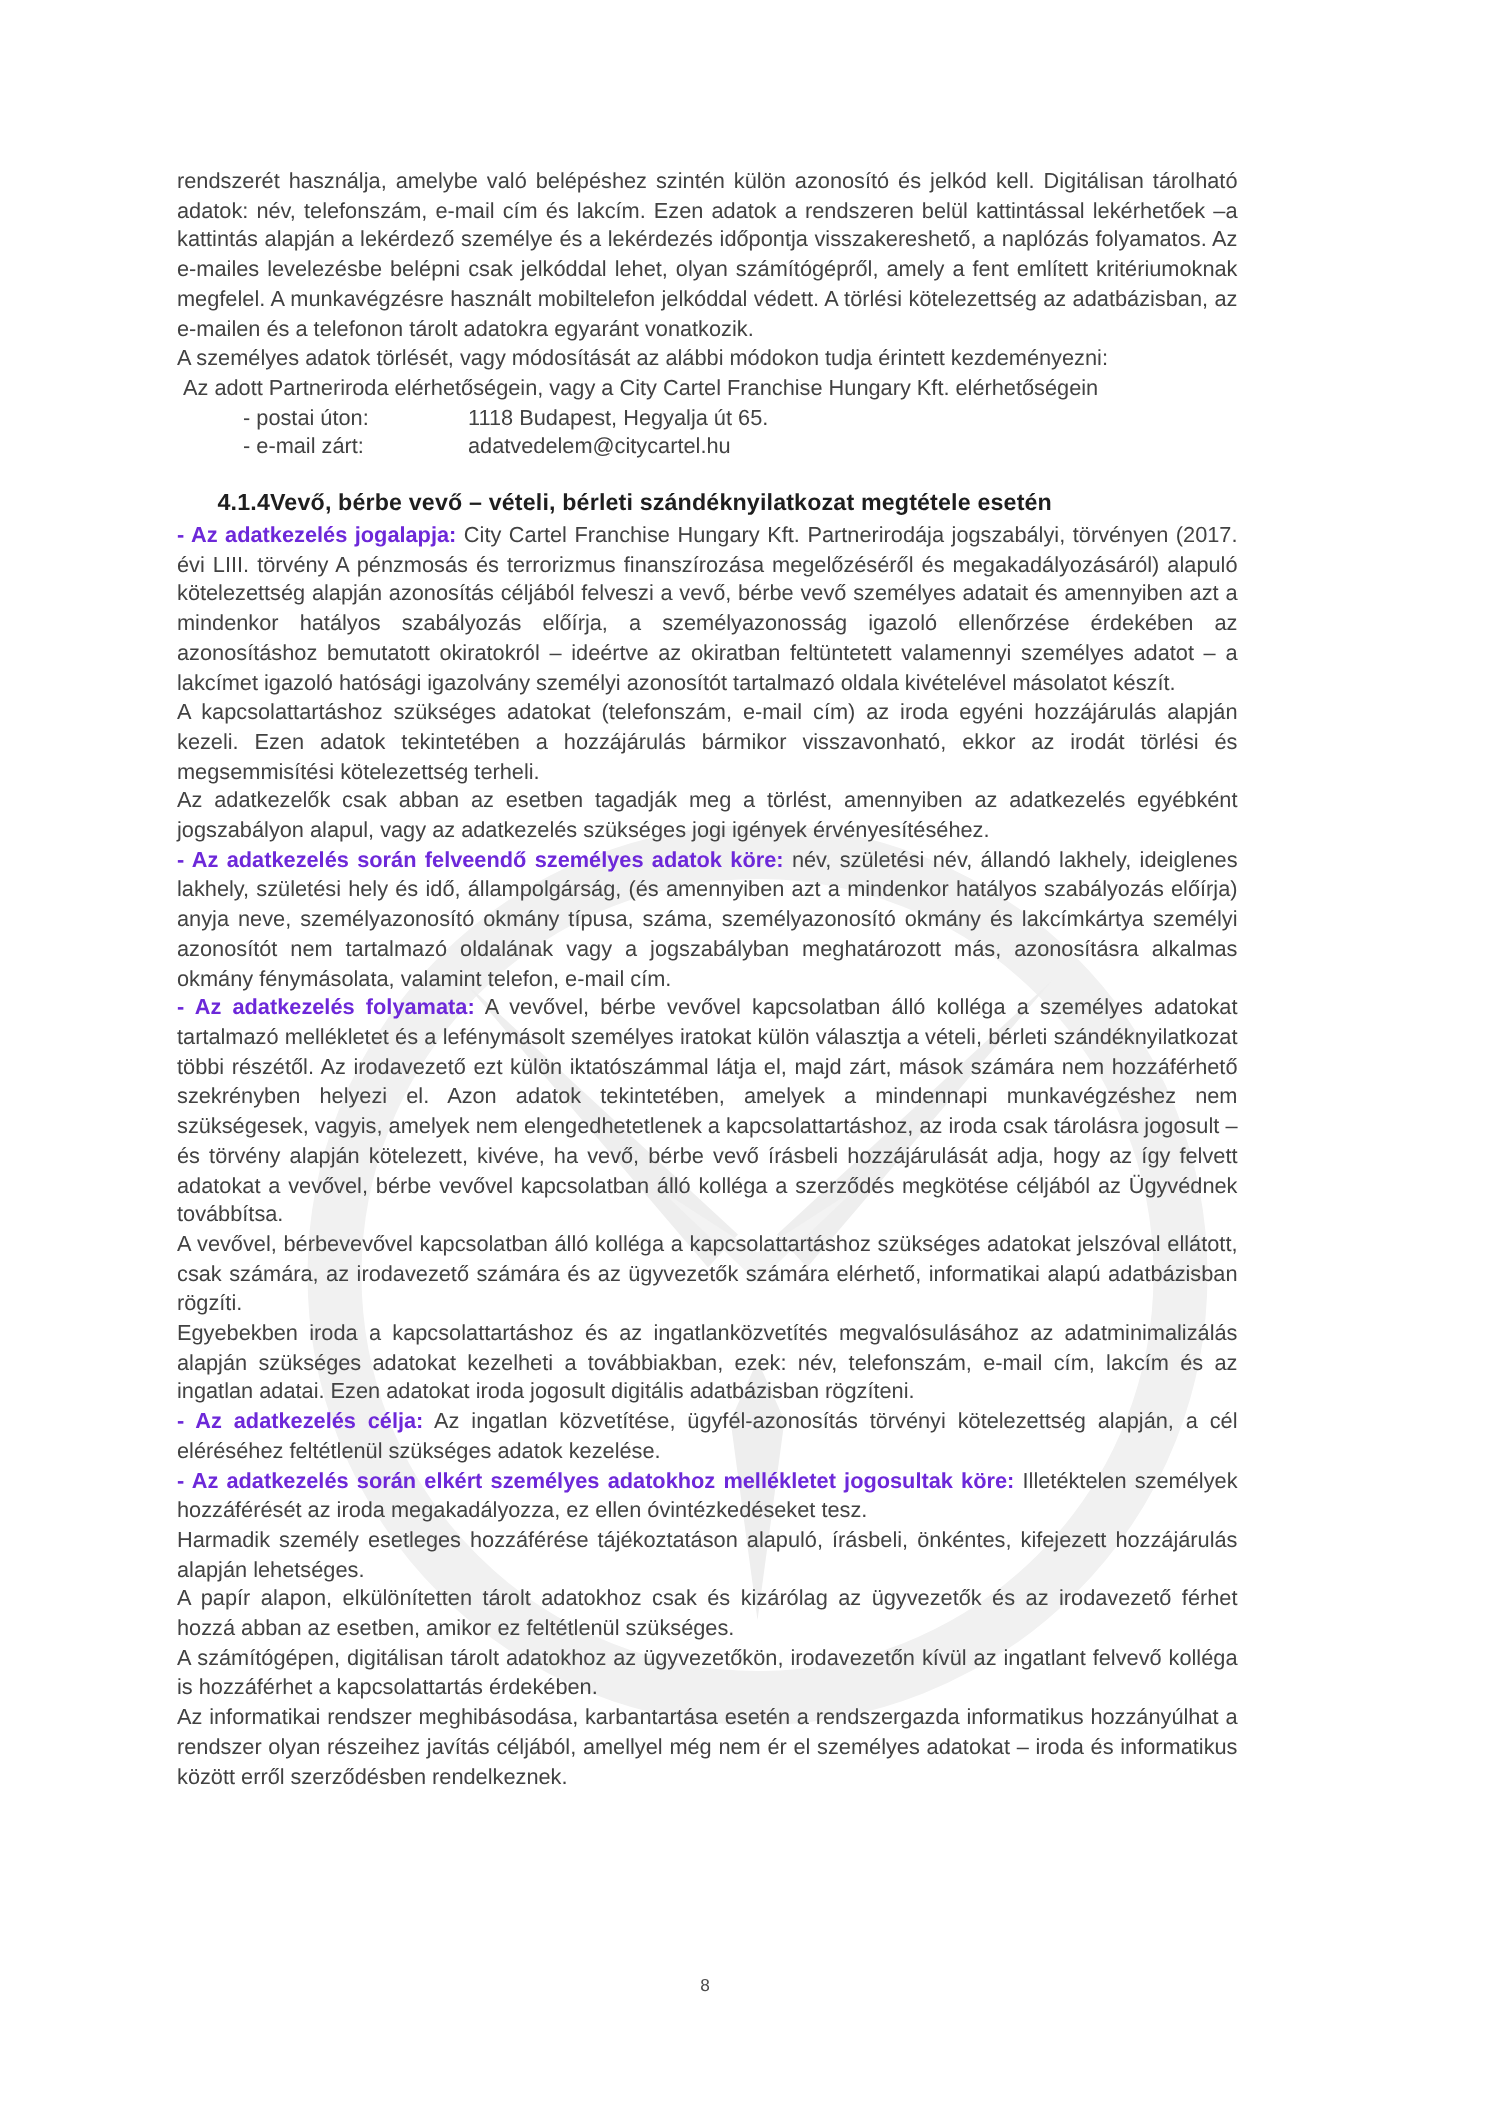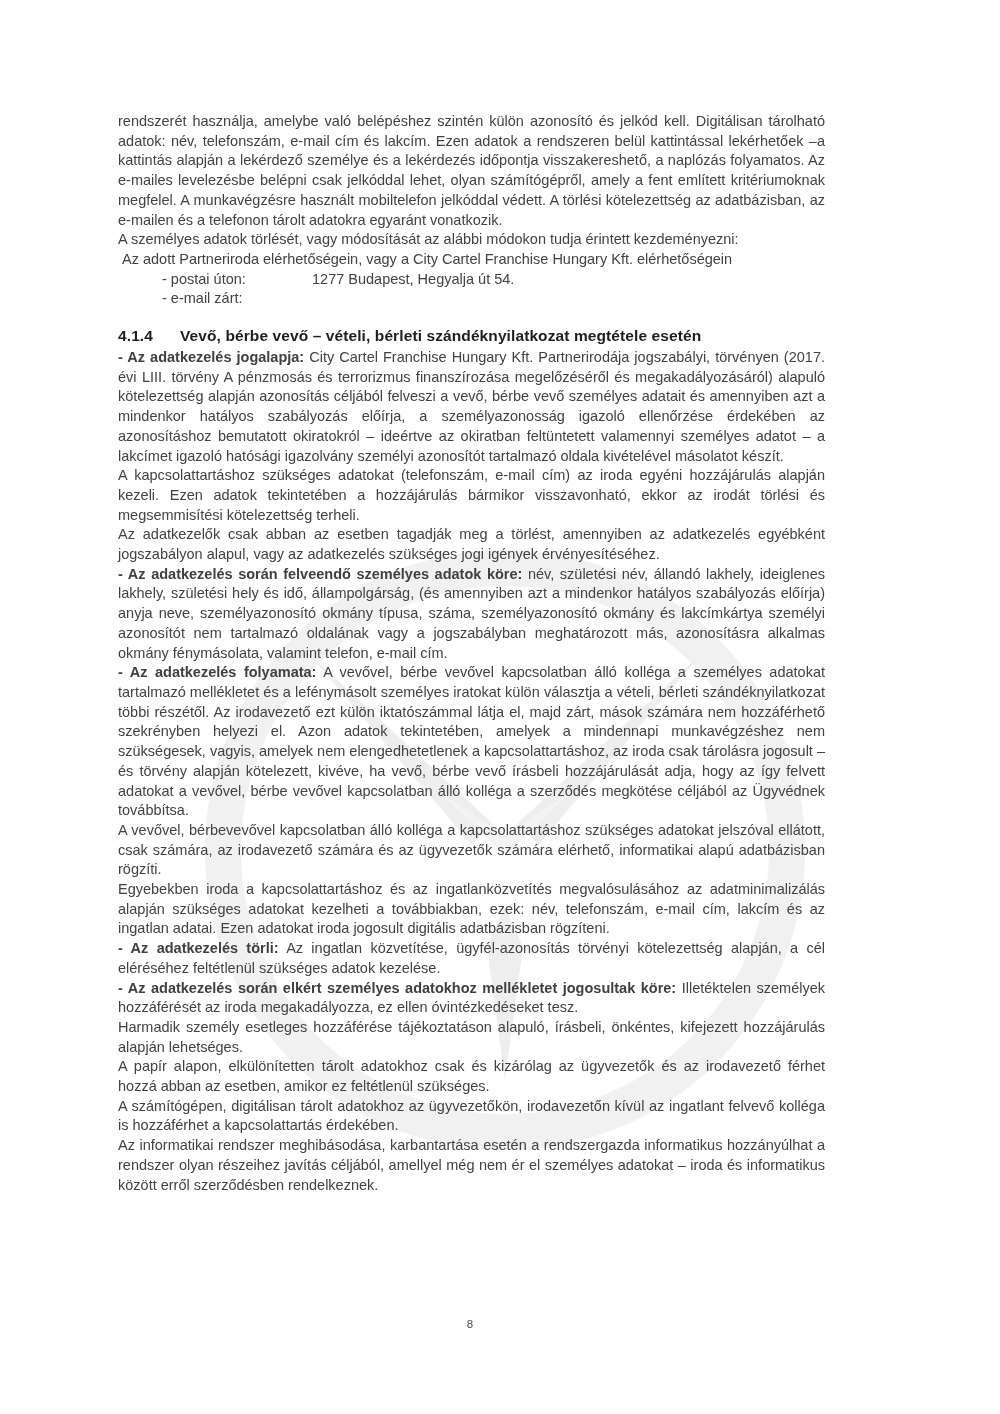--- a/index.html
+++ b/index.html
@@ -21,34 +21,34 @@
   }
   .content {
     position: relative;
     z-index: 1;
     padding: 112px 115px 0 118px;
     font-size: 14.5px;
     line-height: 19.7px;
   }
   p { margin: 0; }
   .just { text-align: justify; text-justify: inter-word; }
-  .lead { font-weight: 700; color: #404040; }
+  .lead { font-weight: 700; color: #6d28d9; }
   .deletion-line2 { padding-left: 4px; }
   .contact-row { display: flex; margin-left: 44px; }
   .contact-label { width: 150px; flex: 0 0 150px; }
   .contact-value { flex: 1; }
   h2.section-heading {
     margin: 17px 0 2px 0;
     font-size: 15.5px;
     line-height: 20px;
     font-weight: 700;
     color: #1e1e1e;
     letter-spacing: 0.1px;
   }
-  .sec-num { display: inline-block; min-width: 62px; }
+  .sec-num { display: inline-block; min-width: 62px; text-align: right; }
   .page-number {
     position: absolute;
     left: 0;
     top: 1318px;
     width: 100%;
     text-align: center;
     font-size: 11.5px;
     color: #4d4d4d;
     z-index: 1;
   }
@@ -70,24 +70,25 @@
 
   <div class="content">
 
     <p class="just">rendszerét használja, amelybe való belépéshez szintén külön azonosító és jelkód kell. Digitálisan tárolható adatok: név, telefonszám, e-mail cím és lakcím. Ezen adatok a rendszeren belül kattintással lekérhetőek –a kattintás alapján a lekérdező személye és a lekérdezés időpontja visszakereshető, a naplózás folyamatos. Az e-mailes levelezésbe belépni csak jelkóddal lehet, olyan számítógépről, amely a fent említett kritériumoknak megfelel. A munkavégzésre használt mobiltelefon jelkóddal védett. A törlési kötelezettség az adatbázisban, az e-mailen és a telefonon tárolt adatokra egyaránt vonatkozik.</p>
 
     <p>A személyes adatok törlését, vagy módosítását az alábbi módokon tudja érintett kezdeményezni:</p>
     <p class="deletion-line2">Az adott Partneriroda elérhetőségein, vagy a City Cartel Franchise Hungary Kft. elérhetőségein</p>
 
     <div class="contact-row">
       <span class="contact-label">- postai úton:</span>
-      <span class="contact-value">1277 Budapest, Hegyalja út 54.</span>
+      <span class="contact-value">1118 Budapest, Hegyalja út 65.</span>
     </div>
     <div class="contact-row">
       <span class="contact-label">- e-mail zárt:</span>
+      <span class="contact-value">adatvedelem@citycartel.hu</span>
     </div>
 
     <h2 class="section-heading">
       <span class="sec-num">4.1.4</span><span>Vevő, bérbe vevő – vételi, bérleti szándéknyilatkozat megtétele esetén</span>
     </h2>
 
     <p class="just"><span class="lead">- Az adatkezelés jogalapja:</span> <span>City Cartel Franchise Hungary Kft. Partnerirodája jogszabályi, törvényen (2017. évi LIII. törvény A pénzmosás és terrorizmus finanszírozása megelőzéséről és megakadályozásáról) alapuló kötelezettség alapján azonosítás céljából felveszi a vevő, bérbe vevő személyes adatait és amennyiben azt a mindenkor hatályos szabályozás előírja, a személyazonosság igazoló ellenőrzése érdekében az azonosításhoz bemutatott okiratokról – ideértve az okiratban feltüntetett valamennyi személyes adatot – a lakcímet igazoló hatósági igazolvány személyi azonosítót tartalmazó oldala kivételével másolatot készít.</span></p>
 
     <p class="just"><span>A kapcsolattartáshoz szükséges adatokat (telefonszám, e-mail cím) az iroda egyéni hozzájárulás alapján kezeli. Ezen adatok tekintetében a hozzájárulás bármikor visszavonható, ekkor az irodát törlési és megsemmisítési kötelezettség terheli.</span></p>
 
@@ -95,21 +96,21 @@
 
 
     <p class="just"><span class="lead">- Az adatkezelés során felveendő személyes adatok köre:</span> <span>név, születési név, állandó lakhely, ideiglenes lakhely, születési hely és idő, állampolgárság, (és amennyiben azt a mindenkor hatályos szabályozás előírja) anyja neve, személyazonosító okmány típusa, száma, személyazonosító okmány és lakcímkártya személyi azonosítót nem tartalmazó oldalának  vagy a jogszabályban meghatározott más, azonosításra  alkalmas okmány fénymásolata, valamint telefon, e-mail cím.</span></p>
 
     <p class="just"><span class="lead">- Az adatkezelés folyamata:</span> <span>A vevővel, bérbe vevővel kapcsolatban álló kolléga a személyes adatokat tartalmazó mellékletet és a lefénymásolt személyes iratokat külön választja a vételi, bérleti szándéknyilatkozat többi részétől. Az irodavezető ezt külön iktatószámmal látja el, majd zárt, mások számára nem hozzáférhető szekrényben helyezi el.  Azon adatok tekintetében, amelyek a mindennapi munkavégzéshez nem szükségesek, vagyis, amelyek nem elengedhetetlenek a kapcsolattartáshoz, az iroda csak tárolásra jogosult – és törvény alapján kötelezett, kivéve, ha vevő, bérbe vevő írásbeli hozzájárulását adja, hogy az így felvett adatokat a vevővel, bérbe vevővel kapcsolatban álló kolléga a szerződés megkötése céljából az Ügyvédnek továbbítsa.</span></p>
 
     <p class="just"><span>A vevővel, bérbevevővel kapcsolatban álló kolléga a kapcsolattartáshoz szükséges adatokat jelszóval ellátott, csak számára, az irodavezető számára és az ügyvezetők számára elérhető, informatikai alapú adatbázisban rögzíti.</span></p>
 
     <p class="just"><span>Egyebekben iroda a kapcsolattartáshoz és az ingatlanközvetítés megvalósulásához az adatminimalizálás alapján szükséges adatokat kezelheti a továbbiakban, ezek: név, telefonszám, e-mail cím, lakcím és az ingatlan adatai. Ezen adatokat iroda jogosult digitális adatbázisban rögzíteni.</span></p>
 
-    <p class="just"><span class="lead">- Az adatkezelés törli:</span> <span>Az ingatlan közvetítése, ügyfél-azonosítás törvényi kötelezettség alapján, a cél eléréséhez feltétlenül szükséges adatok kezelése.</span></p>
+    <p class="just"><span class="lead">- Az adatkezelés célja:</span> <span>Az ingatlan közvetítése, ügyfél-azonosítás törvényi kötelezettség alapján, a cél eléréséhez feltétlenül szükséges adatok kezelése.</span></p>
 
     <p class="just"><span class="lead">- Az adatkezelés során elkért személyes adatokhoz mellékletet jogosultak köre:</span> <span>Illetéktelen személyek hozzáférését az iroda megakadályozza, ez ellen óvintézkedéseket tesz.</span></p>
 
     <p class="just"><span>Harmadik személy esetleges hozzáférése tájékoztatáson alapuló, írásbeli, önkéntes, kifejezett hozzájárulás alapján lehetséges.</span></p>
 
     <p class="just"><span>A papír alapon, elkülönítetten tárolt adatokhoz csak és kizárólag az ügyvezetők és az irodavezető férhet hozzá abban az esetben, amikor ez feltétlenül szükséges.</span></p>
 
     <p class="just"><span>A számítógépen, digitálisan tárolt adatokhoz az ügyvezetőkön, irodavezetőn kívül az ingatlant felvevő kolléga is hozzáférhet a kapcsolattartás érdekében.</span></p>
 
     <p class="just"><span>Az informatikai rendszer meghibásodása, karbantartása esetén a rendszergazda informatikus hozzányúlhat a rendszer olyan részeihez javítás céljából, amellyel még nem ér el személyes adatokat – iroda és informatikus között erről szerződésben rendelkeznek.</span></p>

